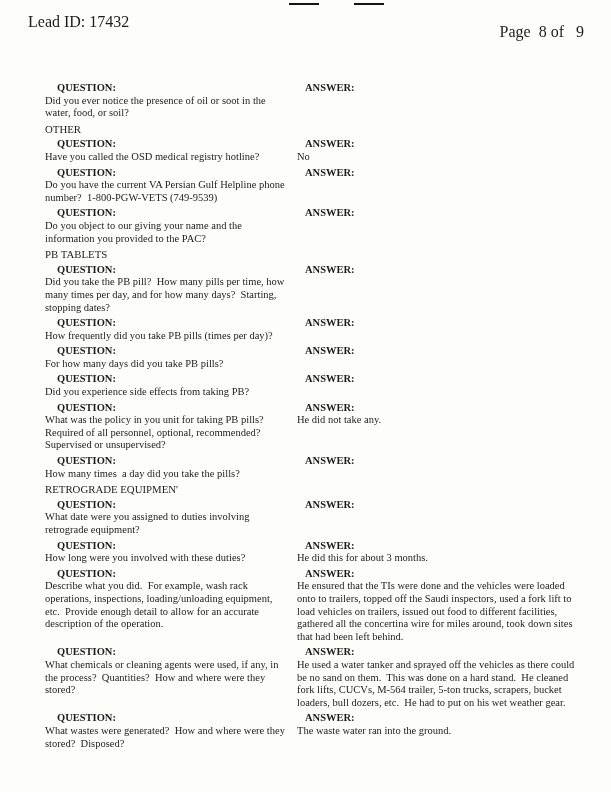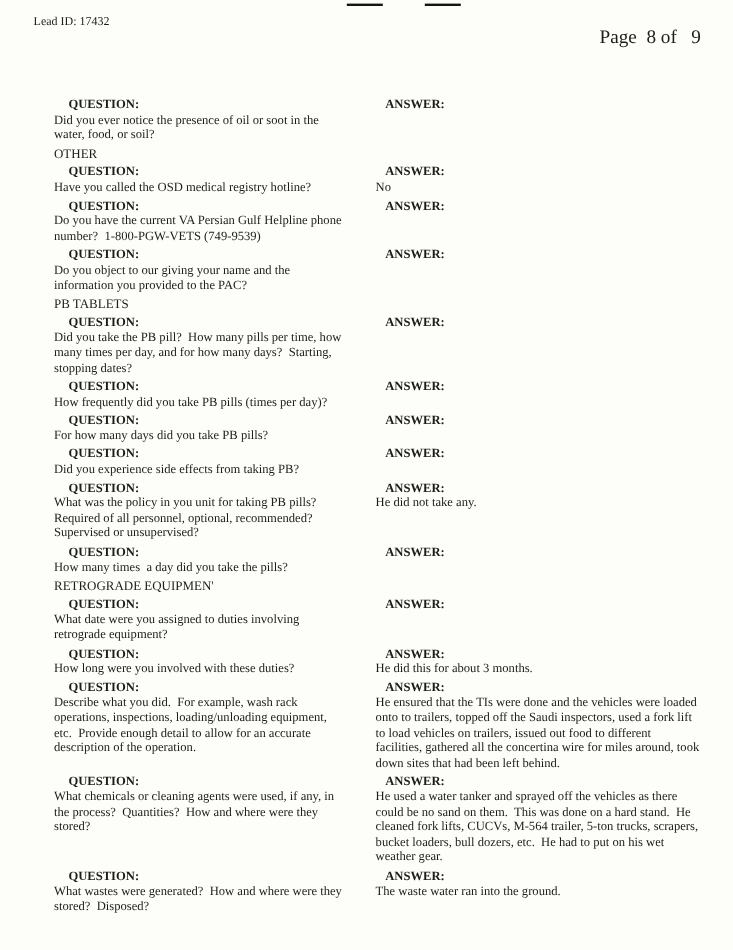--- a/index.html
+++ b/index.html
@@ -10,21 +10,21 @@
     margin: 0 auto;
     background: #fdfdfa;
     font-family: "Liberation Serif", "DejaVu Serif", serif;
     color: #1c1c1c;
     overflow: hidden;
   }
   .lead-id {
     position: absolute;
     left: 28px;
     top: 13px;
-    font-size: 10px;
+    font-size: 16px;
     white-space: pre;
   }
   .page-num {
     position: absolute;
     right: 27px;
     top: 23px;
     font-size: 16px;
     white-space: pre;
     padding-left: 20px;
   }
@@ -35,21 +35,21 @@
     position: absolute;
     left: 45px;
     top: 82px;
     width: 538px;
     font-size: 10.5px;
     line-height: 12.6px;
   }
   .qa {
     display: grid;
     grid-template-columns: 244px 1fr;
-    column-gap: 24px;
+    column-gap: 8px;
     margin-bottom: 3px;
   }
   .q-label, .a-label { font-weight: bold; }
   .q-label { padding-left: 12px; }
   .a-label { padding-left: 8px; }
   .q-text, .a-text { white-space: pre-wrap; }
   .section-header {
     font-weight: normal;
     font-size: 10.8px;
     margin: 2px 0 3px 0;

